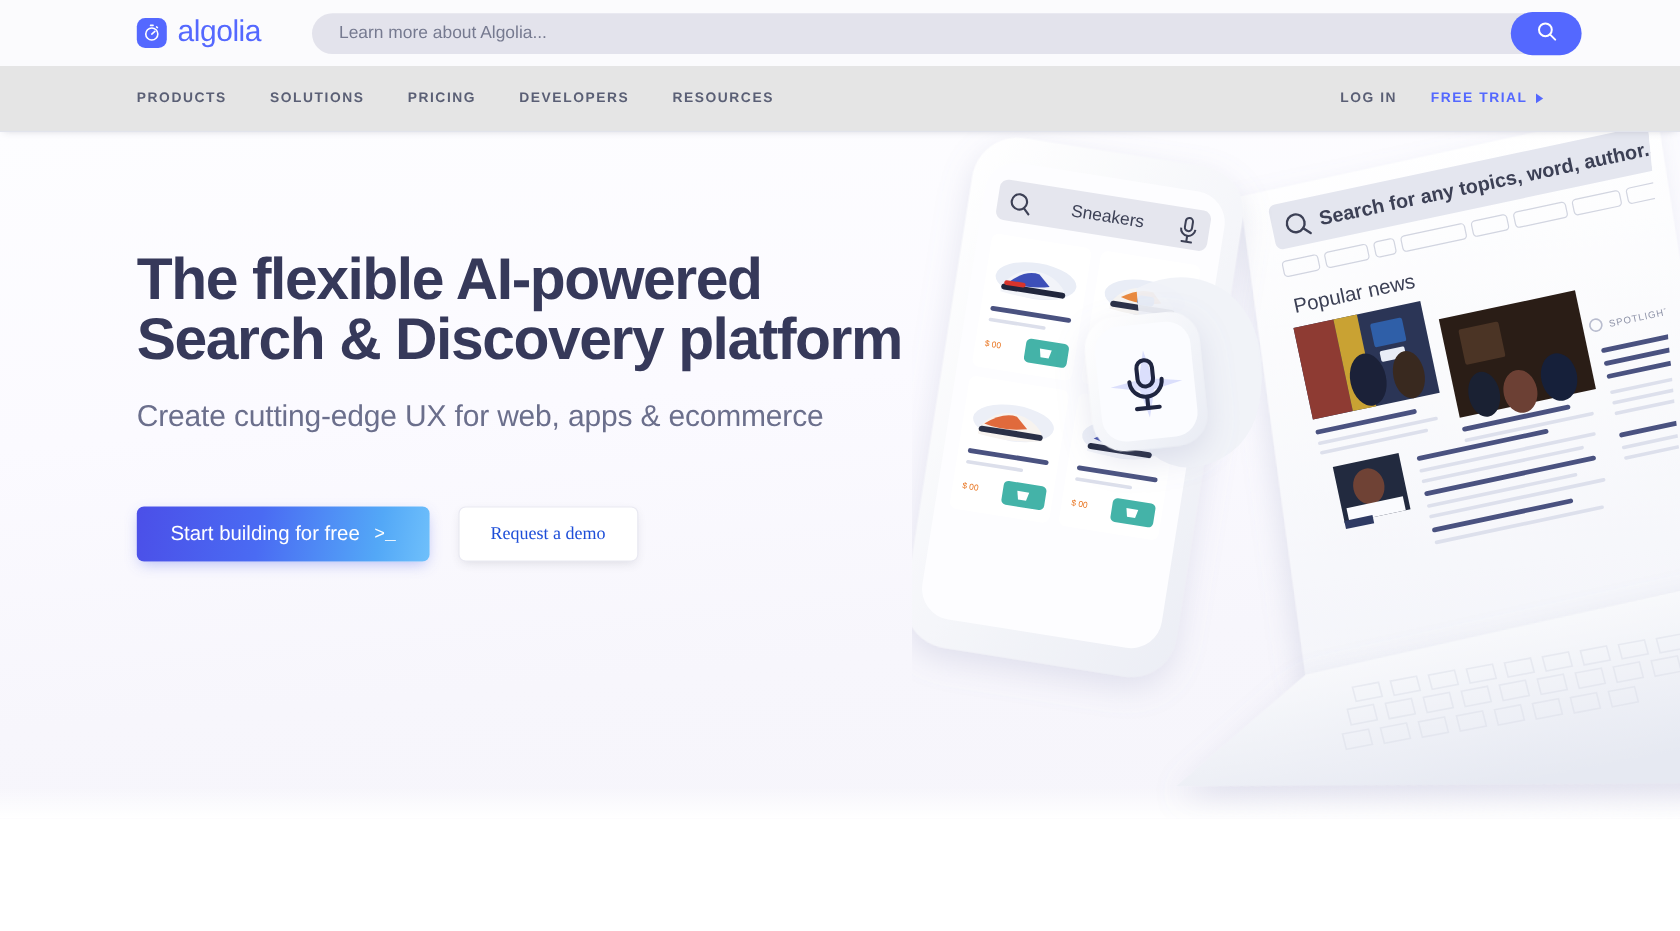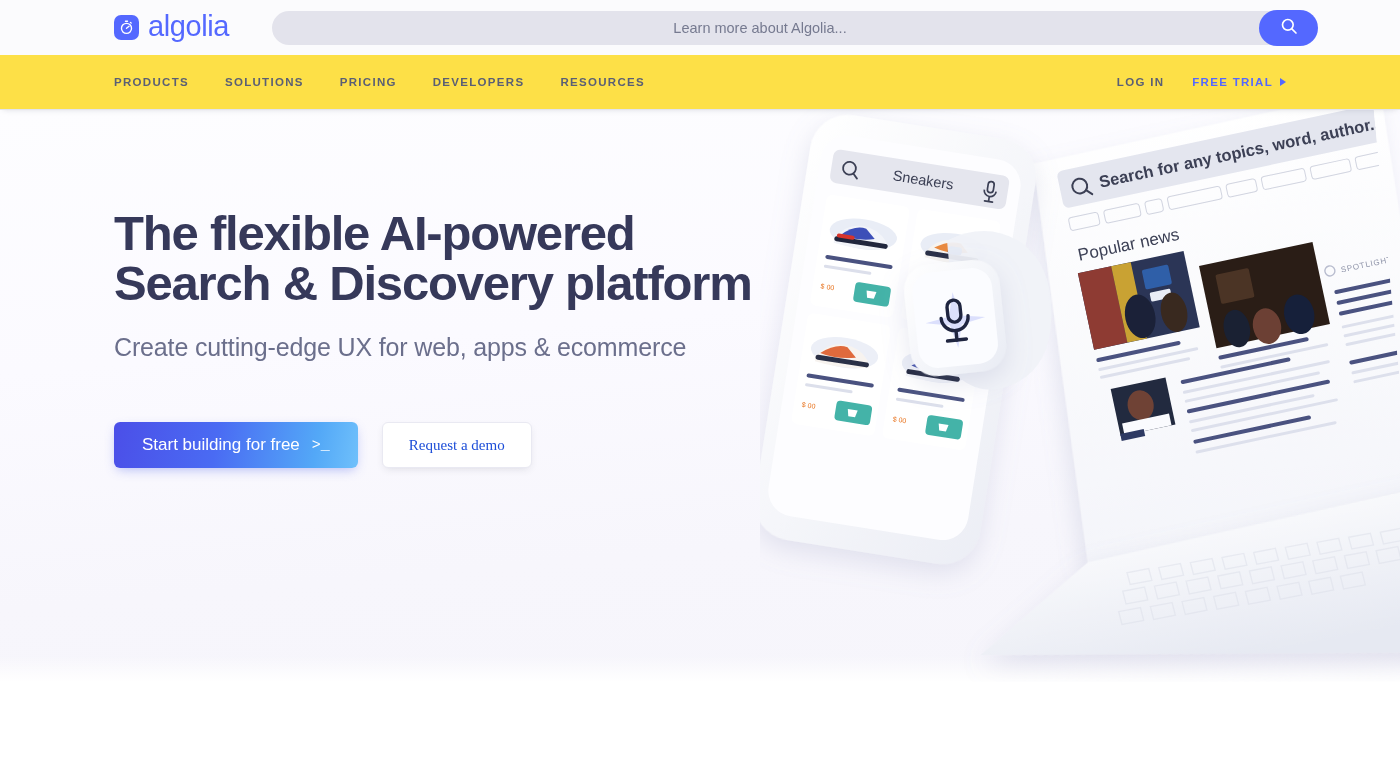--- a/index.html
+++ b/index.html
@@ -16,46 +16,45 @@
     position: relative; height: 55px; background: #fbfbfd;
     display: flex; align-items: center; padding: 0 114px 0 114px;
     z-index: 40;
   }
   .brand { display: flex; align-items: center; gap: 9px; flex: 0 0 auto; }
   .brand-mark {
     width: 25px; height: 25px; border-radius: 7px;
     background: #5468ff; display:flex; align-items:center; justify-content:center;
   }
   .brand-name {
-    font-size: 29px; color: #5468ff; letter-spacing: -0.4px;
+    font-size: 25px; color: #5468ff; letter-spacing: -0.4px;
     font-weight: 400; line-height: 1; position: relative; top: -1px;
   }
 
   .searchwrap {
     position: relative; margin-left: 43px; flex: 1 1 auto; max-width: 1052px;
     display: flex; align-items: center;
   }
   .searchbox {
     width: 100%; height: 34px; border-radius: 17px;
     background: #e3e3ec; border: none; outline: none;
     padding: 0 60px 0 22px; font-size: 14.5px; color: #3c4055;
     font-family: "Liberation Sans", sans-serif;
-    text-align: center;
   }
   .searchbox::placeholder { color: #767a90; }
   .searchbtn {
     position: absolute; right: -32px; top: 50%; transform: translateY(-50%);
     width: 59px; height: 36px; border-radius: 18px; border: none;
     background: #5468ff; cursor: pointer;
     display: flex; align-items: center; justify-content: center;
   }
 
   
   .navbar {
-    position: relative; height: 55px; background: #fde047;
+    position: relative; height: 55px; background: #e5e5e5;
     display: flex; align-items: center; padding: 0 114px;
     border-bottom: 1px solid #e2e4ec;
     box-shadow: 0 2px 6px -3px rgba(60,64,85,0.22);
     z-index: 30;
   }
   .nav-left { display: flex; align-items: center; gap: 36px; }
   .nav-right { display: flex; align-items: center; gap: 28px; margin-left: auto; }
   .navlink {
     font-size: 11.5px; font-weight: bold; letter-spacing: 1.3px;
     color: #5a5f75; text-decoration: none; cursor: pointer; white-space: nowrap;

